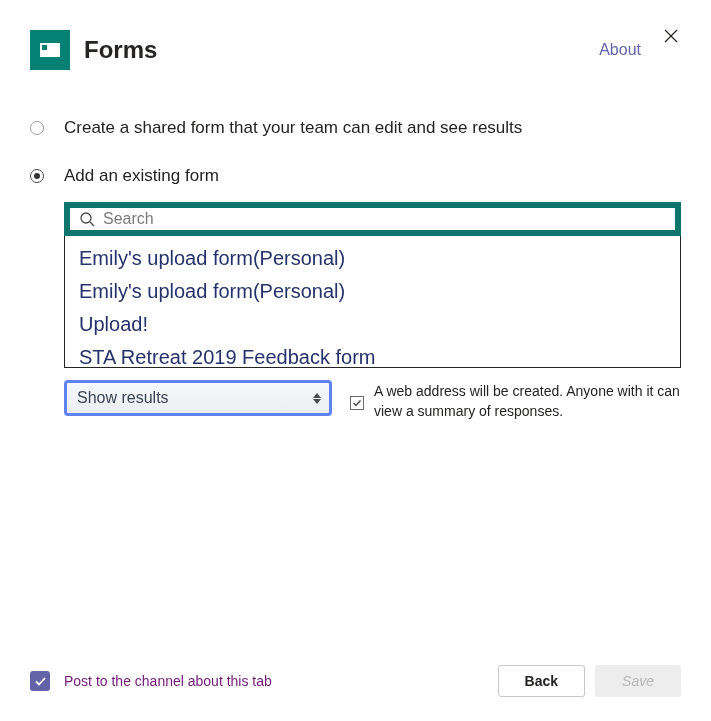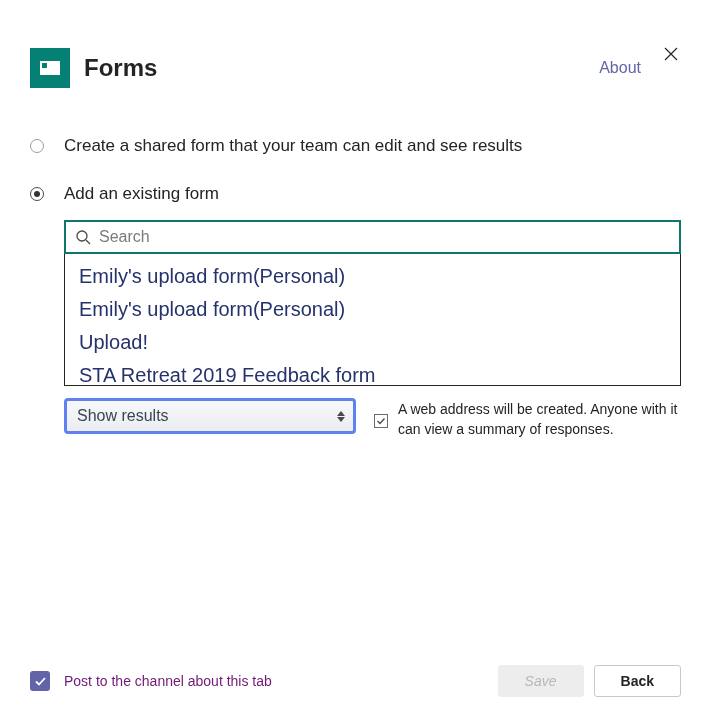--- a/index.html
+++ b/index.html
@@ -5,21 +5,21 @@
     * { box-sizing: border-box; margin: 0; padding: 0; }
     body {
       font-family: "Segoe UI", -apple-system, sans-serif;
       background: #ffffff;
       width: 711px;
       height: 721px;
       position: relative;
       color: #252423;
     }
     .dialog {
-      padding: 48px 30px 24px 30px;
+      padding: 30px 30px 24px 30px;
       height: 100%;
       display: flex;
       flex-direction: column;
     }
     .header {
       display: flex;
       align-items: center;
       margin-bottom: 40px;
     }
     .app-icon {
@@ -106,21 +106,21 @@
       background: #333;
     }
     .radio-label {
       color: #252423;
     }
     .existing-form-section {
       margin-left: 34px;
       margin-top: -4px;
     }
     .search-box {
-      border: 2px solid #0f766e;
+      border: 6px solid #0f766e;
       height: 34px;
       display: flex;
       align-items: center;
       padding: 0 10px;
       margin-bottom: 0;
     }
     .search-icon {
       margin-right: 8px;
       display: flex;
     }
@@ -150,21 +150,21 @@
       color: #25326b;
       cursor: pointer;
     }
     .options-row {
       display: flex;
       margin-top: 12px;
       gap: 18px;
       align-items: flex-start;
     }
     .display-select {
-      width: 292px;
+      width: 268px;
       height: 36px;
       border: 3px solid #5f82ef;
       border-radius: 4px;
       background: linear-gradient(#f7f8fa, #ebedf0);
       display: flex;
       align-items: center;
       padding: 0 10px;
       font-size: 16px;
       color: #3a4453;
       position: relative;
@@ -315,16 +315,16 @@
     </div>
   </div>
 
   <div class="footer">
     <div class="post-checkbox">
       <svg width="13" height="13" viewBox="0 0 13 13">
         <path d="M2 6.5 L5 9.5 L11 3" stroke="#fff" stroke-width="1.8" fill="none"></path>
       </svg>
     </div>
     <span class="post-label">Post to the channel about this tab</span>
+    <button class="btn btn-back">Back</button>
     <button class="btn btn-save" disabled="">Save</button>
-    <button class="btn btn-back">Back</button>
   </div>
 </div>
 
 </body></html>

